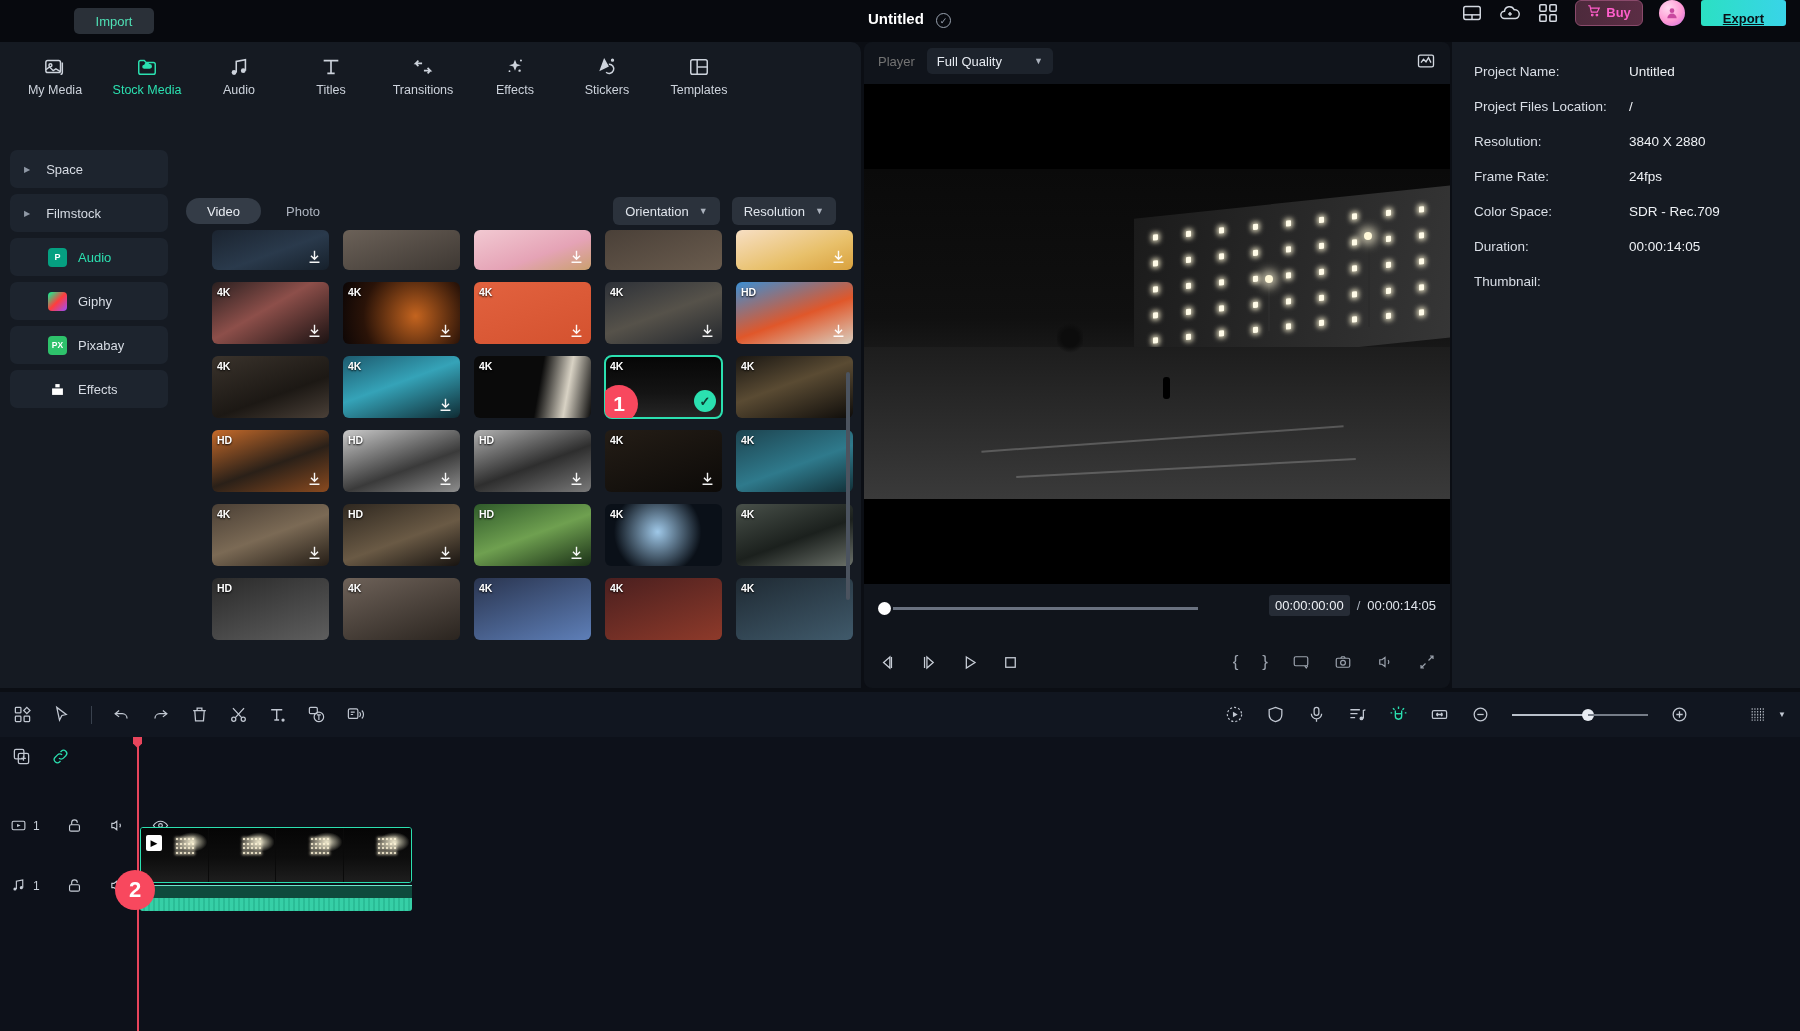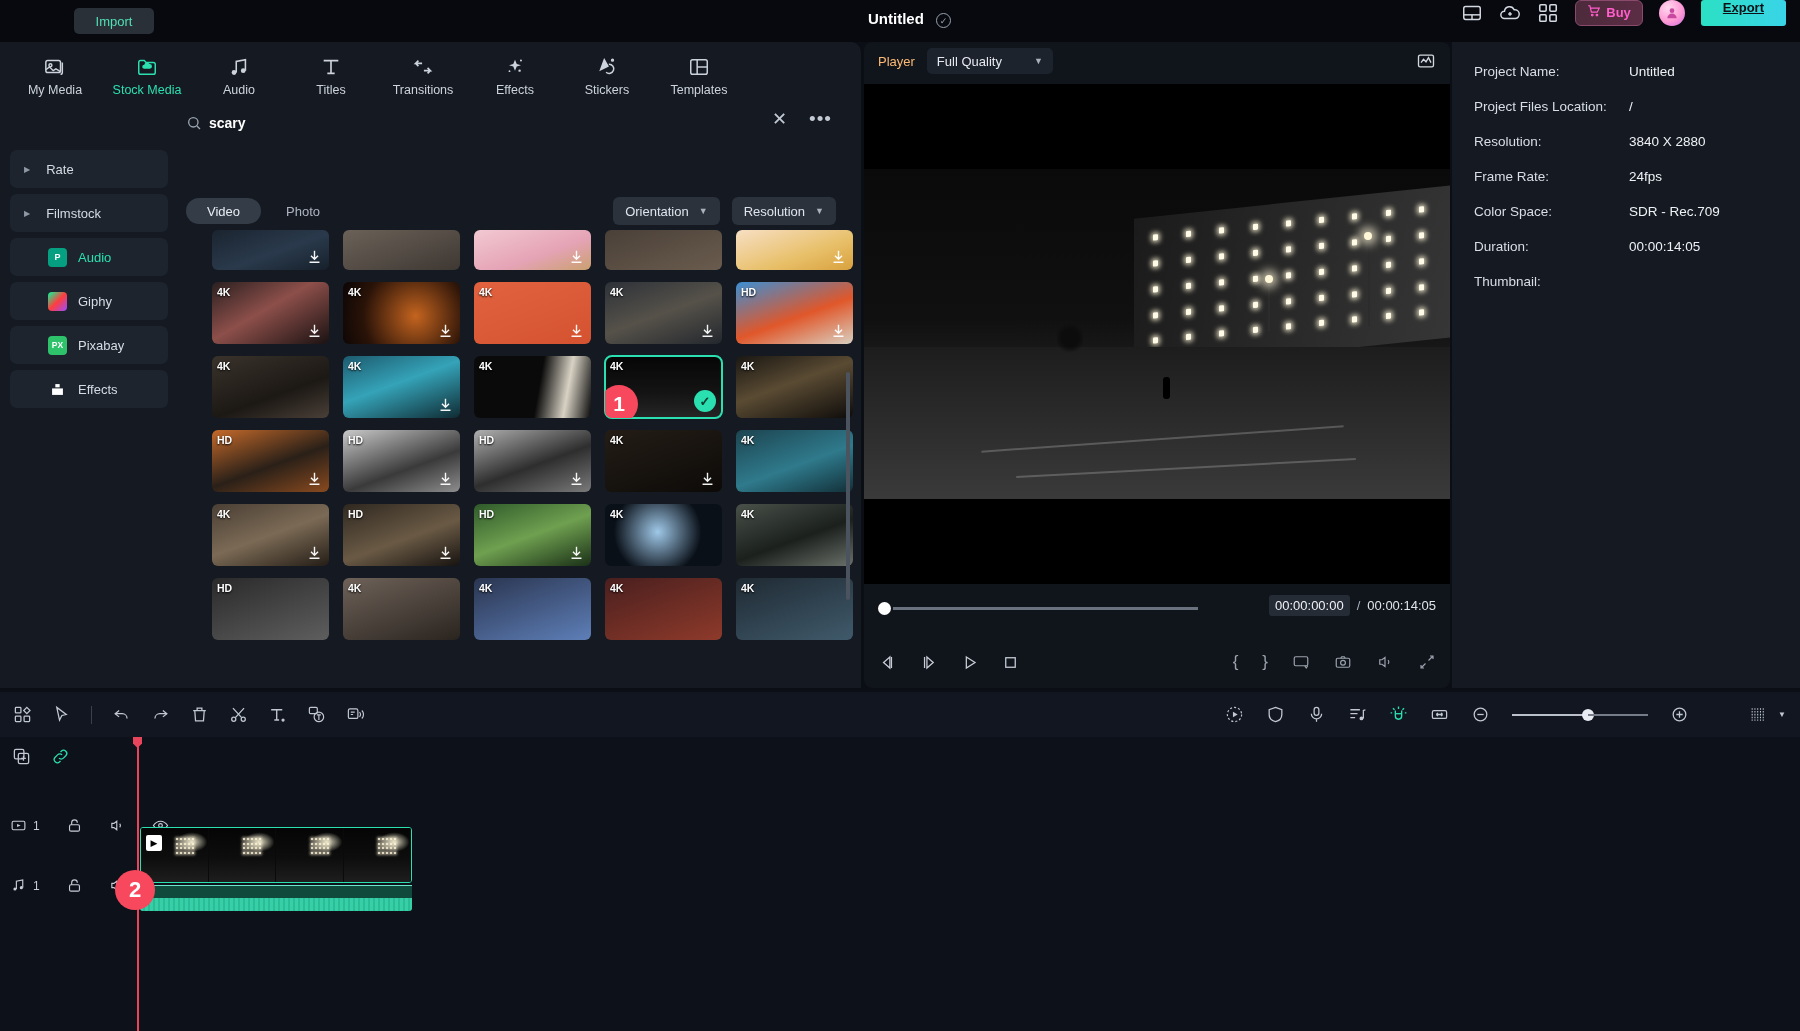--- a/index.html
+++ b/index.html
@@ -46,21 +46,21 @@
   .avatar {
     width: 26px; height: 26px; border-radius: 50%;
     background: radial-gradient(circle at 35% 30%, #ffd9ef, #ff9ad5 55%, #c96ae0);
     display:flex;align-items:center;justify-content:center;
     cursor: pointer;
   }
   .export-btn {
     height: 26px; padding: 0 22px; border-radius: 3px;
     background: linear-gradient(90deg,#2be0c3,#39d4e8);
     color: #0b1016; font-size: 13px; font-weight: bold;
-    display: flex; align-items: flex-start; justify-content: center; cursor: pointer; text-decoration: underline;
+    display: flex; align-items: flex-end; justify-content: center; cursor: pointer; text-decoration: underline;
   }
 
   
   .leftpanel {
     position: absolute; left: 0; top: 42px; width: 861px; height: 646px;
     background: #151a22; border-radius: 0 10px 0 0;
   }
   .navtabs { display: flex; align-items: flex-start; padding: 8px 12px 0 12px; height: 60px; gap: 6px; }
   .navtab {
     width: 86px; display: flex; flex-direction: column; align-items: center; gap: 5px;
@@ -150,21 +150,21 @@
     background: #232a34; border-radius: 4px 0 0 4px; color: #c5cbd4;
     display:flex;align-items:center;justify-content:center; font-size:11px; cursor: pointer;
   }
 
   
   .player {
     position: absolute; left: 864px; top: 42px; width: 586px; height: 646px;
     background: #10141b; border-radius: 8px;
   }
   .playerhead { height: 38px; display: flex; align-items: center; padding: 0 14px; }
-  .playerhead .lbl { font-size: 13px; color: #fdba74; margin-right: 12px; }
+  .playerhead .lbl { font-size: 13px; color: #737373; margin-right: 12px; }
   .qualitysel {
     height: 26px; padding: 0 10px; border-radius: 5px; background: #1d232c;
     display: flex; align-items: center; gap: 32px; font-size: 13px; color: #e6eaf0; cursor: pointer;
   }
   .scope-ic { margin-left: auto; width: 20px; height: 20px; color: #d4d9e1; cursor: pointer; }
   .stage {
     position: absolute; left: 0; top: 42px; width: 586px; height: 500px;
     background: #000; display:flex;align-items:center;justify-content:center;
   }
   .video-img {
@@ -404,38 +404,25 @@
       <div class="navtab">
         <svg viewBox="0 0 24 24" fill="none" stroke="currentColor" stroke-width="1.6">
           <rect x="3" y="4" width="18" height="16" rx="2"></rect>
             <line x1="10" y1="4" x2="10" y2="20"></line>
             <line x1="10" y1="12" x2="21" y2="12"></line>
         </svg>
         <span>Templates</span>
       </div>
     </div>
 
-    <div class="searchrow">
-      <span class="search-ic">
-        <svg viewBox="0 0 24 24" fill="none" stroke="currentColor" stroke-width="2">
-            <circle cx="11" cy="11" r="7"></circle>
-            <line x1="16.5" y1="16.5" x2="21" y2="21"></line>
-          </svg>
-      </span>
-      <span class="search-val">scary</span>
-      <div class="srow-right">
-        <span class="x-ic">✕</span>
-        <span class="dots-ic">•••</span>
-      </div>
-    </div>
 
     <div class="sidebar">
       <div class="sbitem">
         <span class="caret">▶</span>
-        <span>Rate</span>
+        <span>Space</span>
       </div>
       <div class="sbitem">
         <span class="caret">▶</span>
         <span>Filmstock</span>
       </div>
       <div class="sbitem active">
         <span class="sbico ico-pexels">P</span>
         <span>Audio</span>
       </div>
       <div class="sbitem">

